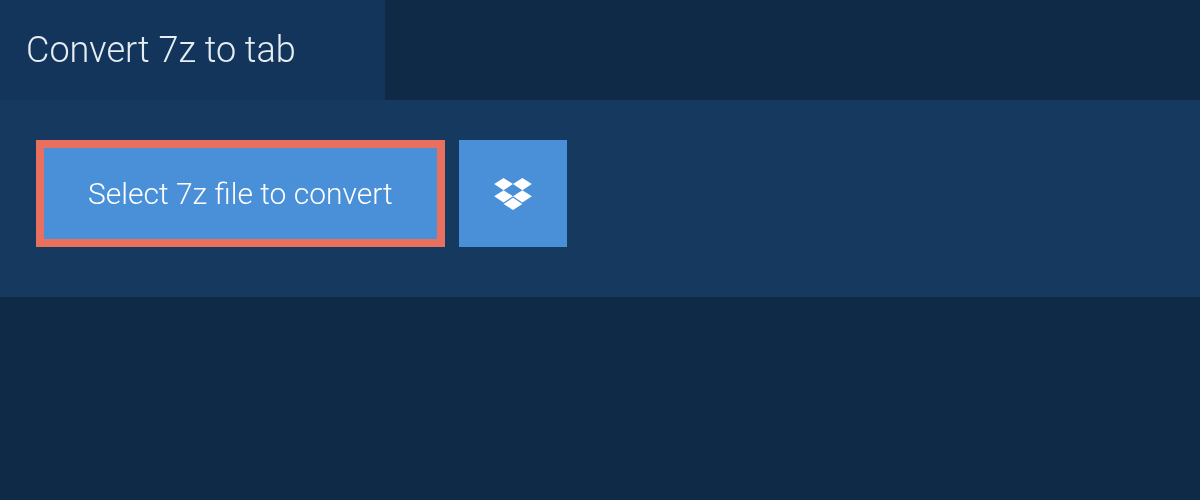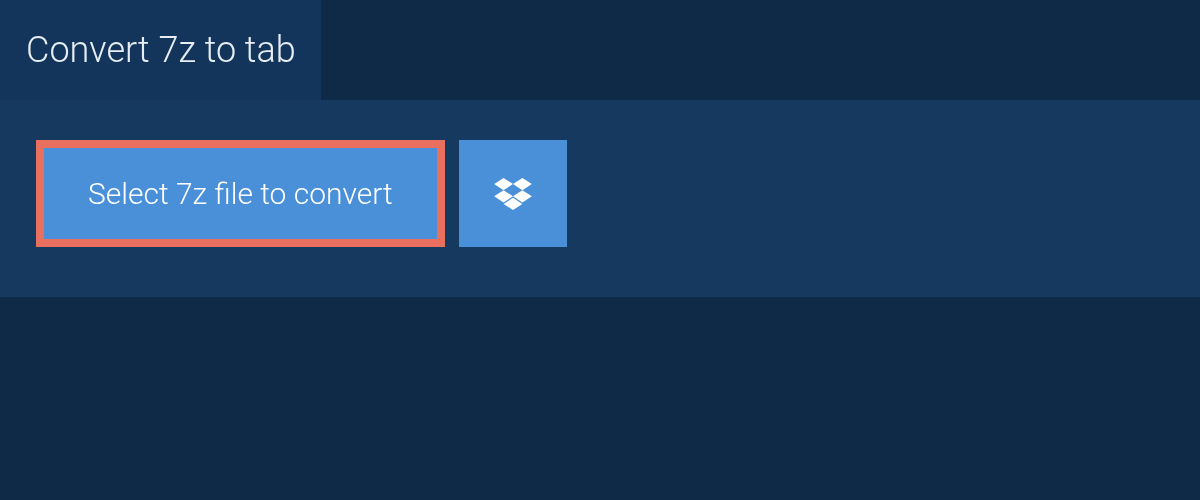--- a/index.html
+++ b/index.html
@@ -9,21 +9,21 @@
     }
     body {
       width: 1200px;
       height: 500px;
       background: #0e2a47;
       font-family: -apple-system, BlinkMacSystemFont, "Segoe UI", Roboto, sans-serif;
       overflow: hidden;
     }
     .tab-header-wrap {
       background: #14355b;
-      width: 321px;
+      width: 385px;
       height: 100px;
       display: flex;
       align-items: center;
       padding-left: 26px;
     }
     .tab-header-text {
       color: #e6edf3;
       font-size: 36px;
       font-weight: 300;
     }

